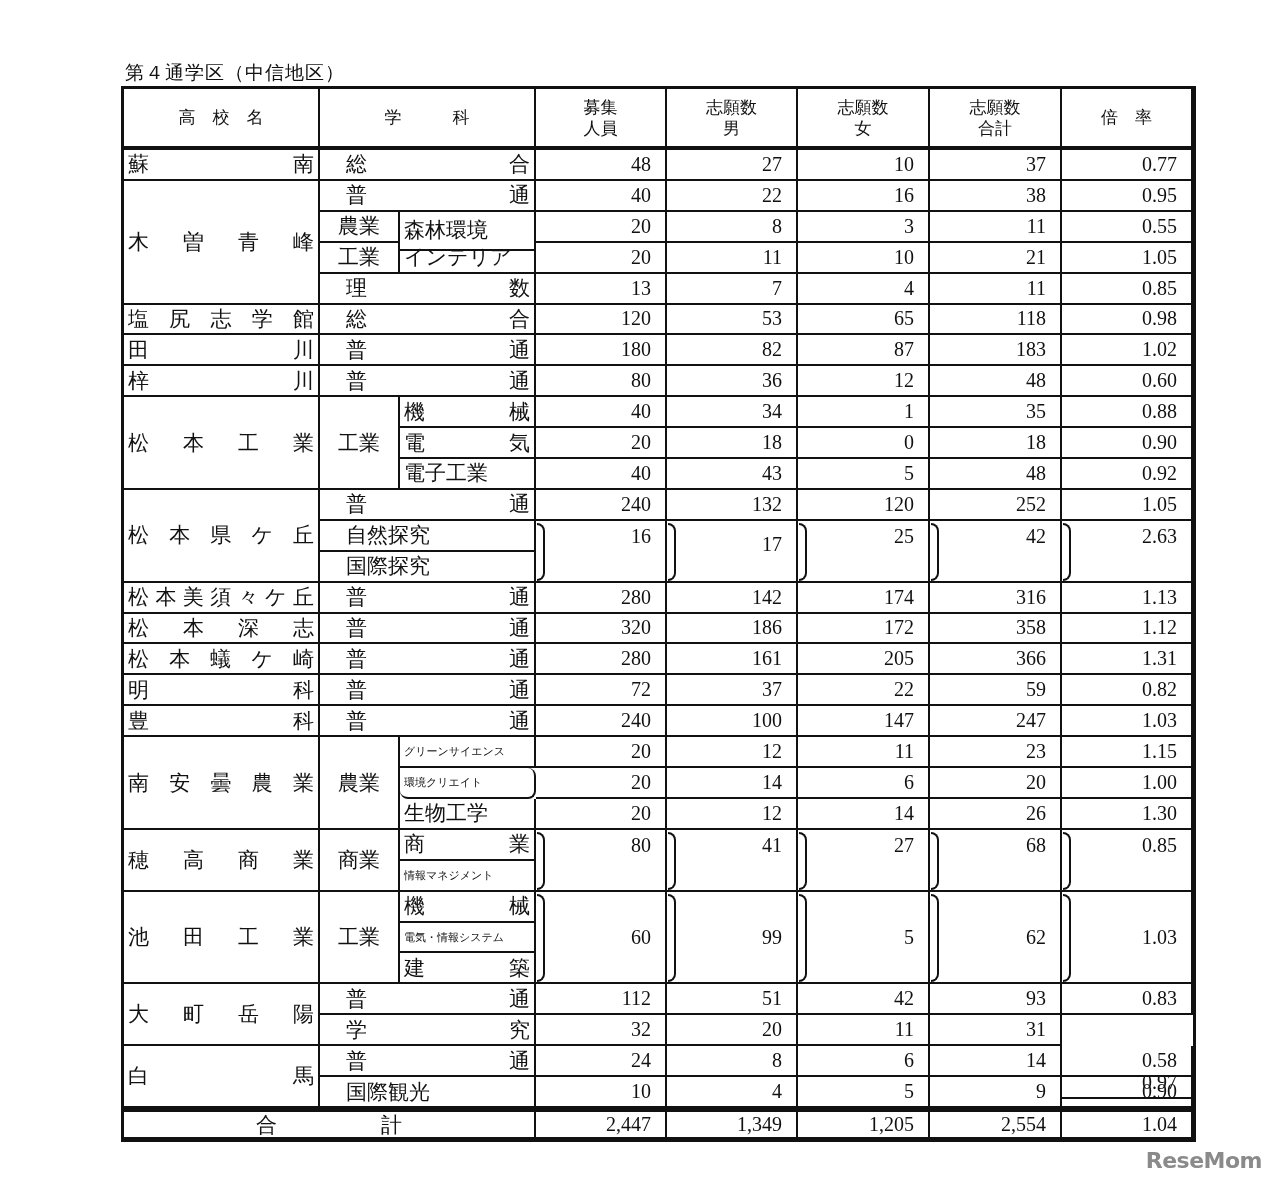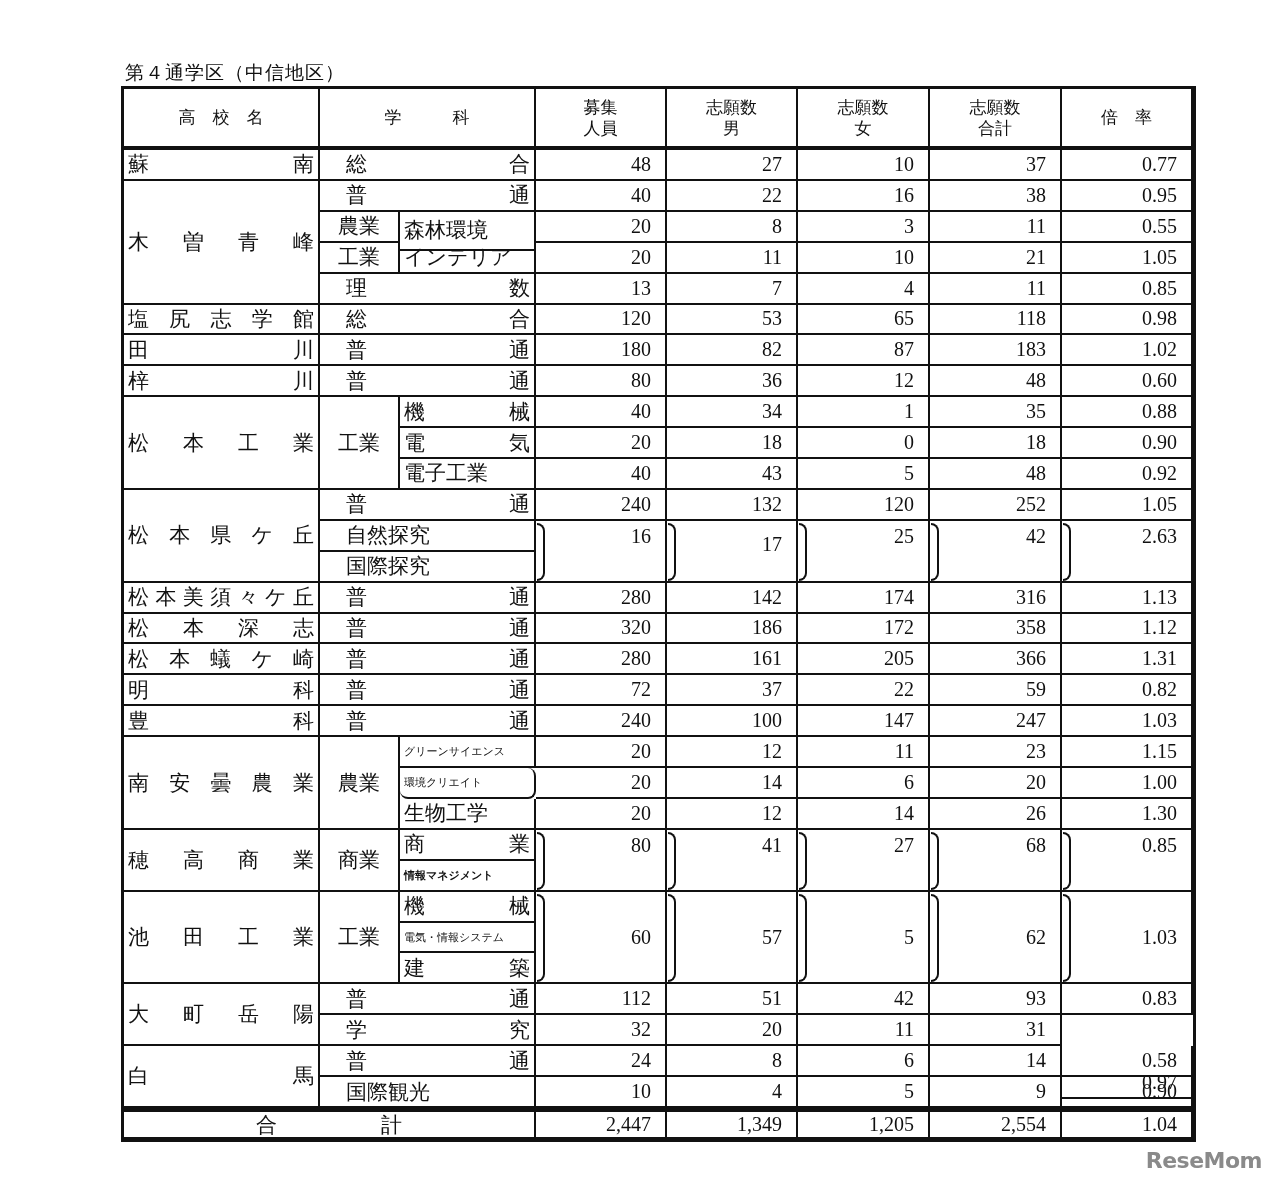--- a/index.html
+++ b/index.html
@@ -208,21 +208,21 @@
     </div>
     <div class="cell dept center" style="left: 196px; top: 648.161px; width: 80px; height: 92.7097px;">農業</div>
     <div class="cell dept small" style="left: 276px; top: 648.161px; width: 136px; height: 30.9032px;">グリーンサイエンス</div>
     <div class="cell dept small" style="left: 276px; top: 679.065px; width: 136px; height: 30.9032px; border-radius: 8px;">環境クリエイト</div>
     <div class="cell dept" style="left: 276px; top: 709.968px; width: 136px; height: 30.9032px; padding-left: 4px;">生物工学</div>
     <div class="cell dept center" style="left: 196px; top: 740.871px; width: 80px; height: 61.8065px;">商業</div>
     <div class="cell dept spread2" style="left: 276px; top: 740.871px; width: 136px; height: 30.9032px;">
       <span>商</span>
       <span>業</span>
     </div>
-    <div class="cell dept small" style="left: 276px; top: 771.774px; width: 136px; height: 30.9032px; font-weight: bold;">情報マネジメント</div>
+    <div class="cell dept small" style="left: 276px; top: 771.774px; width: 136px; height: 30.9032px;">情報マネジメント</div>
     <div class="cell dept center" style="left: 196px; top: 802.677px; width: 80px; height: 92.7097px;">工業</div>
     <div class="cell dept spread2" style="left: 276px; top: 802.677px; width: 136px; height: 30.9032px;">
       <span>機</span>
       <span>械</span>
     </div>
     <div class="cell dept small" style="left: 276px; top: 833.581px; width: 136px; height: 30.9032px;">電気・情報システム</div>
     <div class="cell dept spread2" style="left: 276px; top: 864.484px; width: 136px; height: 30.9032px;">
       <span>建</span>
       <span>築</span>
     </div>
@@ -354,21 +354,21 @@
     <div class="cell num" style="left: 543px; top: 740.871px; width: 131px; height: 61.8065px; align-items: flex-start; padding-top: 4px;">41</div>
     <div class="brace" style="left: 544px; top: 742.871px; height: 57.8065px;"></div>
     <div class="cell num" style="left: 674px; top: 740.871px; width: 132px; height: 61.8065px; align-items: flex-start; padding-top: 4px;">27</div>
     <div class="brace" style="left: 675px; top: 742.871px; height: 57.8065px;"></div>
     <div class="cell num" style="left: 806px; top: 740.871px; width: 132px; height: 61.8065px; align-items: flex-start; padding-top: 4px;">68</div>
     <div class="brace" style="left: 807px; top: 742.871px; height: 57.8065px;"></div>
     <div class="cell num" style="left: 938px; top: 740.871px; width: 131px; height: 61.8065px; align-items: flex-start; padding-top: 4px;">0.85</div>
     <div class="brace" style="left: 939px; top: 742.871px; height: 57.8065px;"></div>
     <div class="cell num" style="left: 412px; top: 802.677px; width: 131px; height: 92.7097px; align-items: center;">60</div>
     <div class="brace" style="left: 413px; top: 804.677px; height: 88.7097px;"></div>
-    <div class="cell num" style="left: 543px; top: 802.677px; width: 131px; height: 92.7097px; align-items: center;">57</div>
+    <div class="cell num" style="left: 543px; top: 802.677px; width: 131px; height: 92.7097px; align-items: center;">99</div>
     <div class="brace" style="left: 544px; top: 804.677px; height: 88.7097px;"></div>
     <div class="cell num" style="left: 674px; top: 802.677px; width: 132px; height: 92.7097px; align-items: center;">5</div>
     <div class="brace" style="left: 675px; top: 804.677px; height: 88.7097px;"></div>
     <div class="cell num" style="left: 806px; top: 802.677px; width: 132px; height: 92.7097px; align-items: center;">62</div>
     <div class="brace" style="left: 807px; top: 804.677px; height: 88.7097px;"></div>
     <div class="cell num" style="left: 938px; top: 802.677px; width: 131px; height: 92.7097px; align-items: center;">1.03</div>
     <div class="brace" style="left: 939px; top: 804.677px; height: 88.7097px;"></div>
     <div class="cell num" style="left: 412px; top: 895.387px; width: 131px; height: 30.9032px;">112</div>
     <div class="cell num" style="left: 543px; top: 895.387px; width: 131px; height: 30.9032px;">51</div>
     <div class="cell num" style="left: 674px; top: 895.387px; width: 132px; height: 30.9032px;">42</div>

